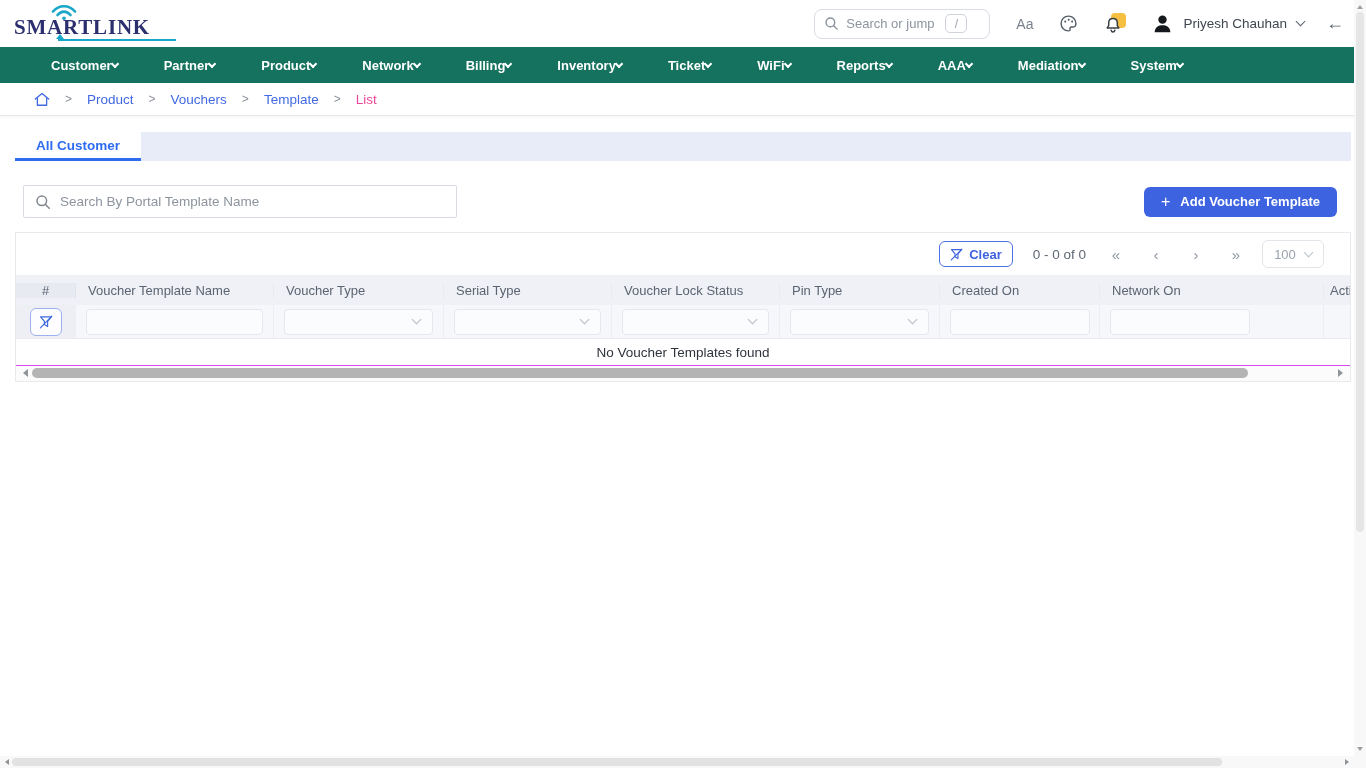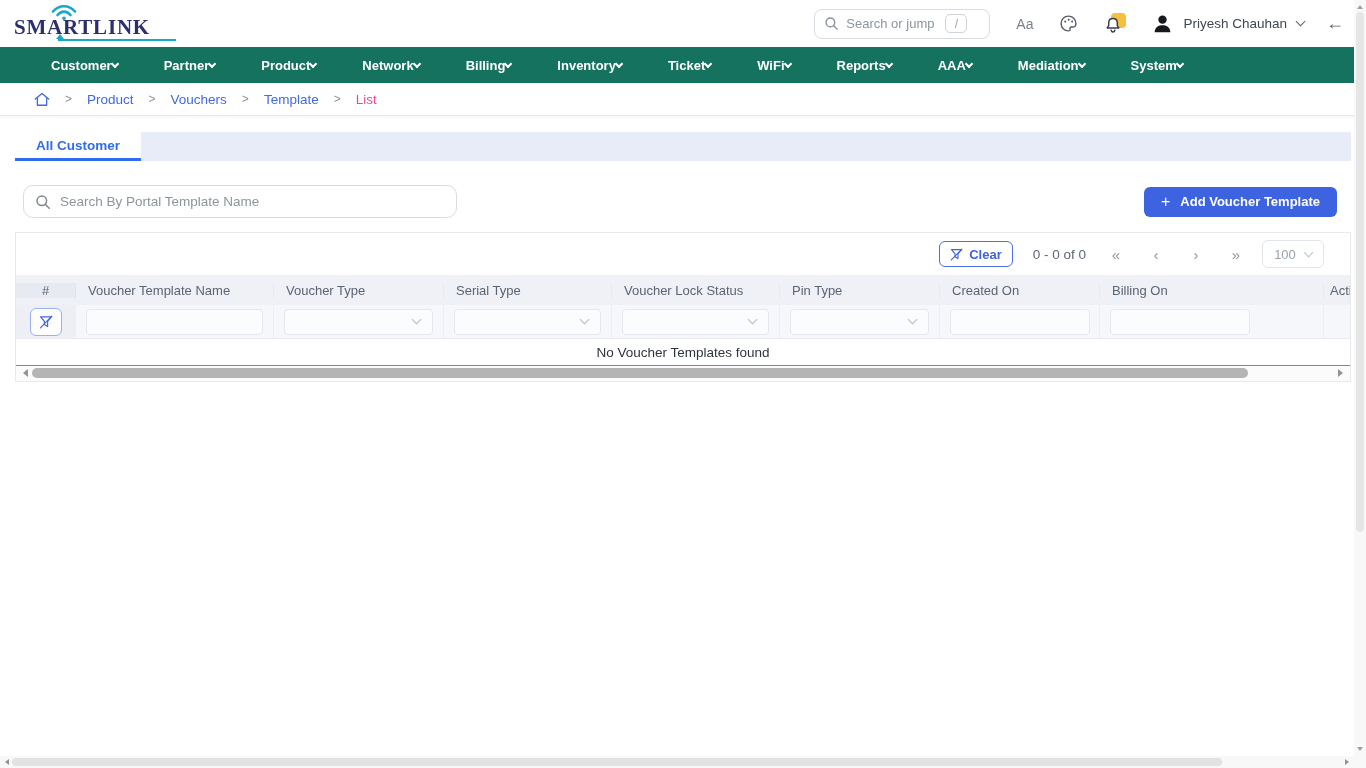--- a/index.html
+++ b/index.html
@@ -53,21 +53,21 @@
   .crumb-current { color:#ec4899; font-weight:400; }
   .home-ic { display:flex; align-items:center; cursor:pointer; }
 
   
   .tabstrip { margin:16px 15px 0 15px; height:29px; background:#e7ecf8; display:flex; }
   .tab-active { background:#fff; color:#2f6cf0; font-weight:700; padding:0 21px; display:flex; align-items:center;
                 border-bottom:3px solid #2f6cf0; cursor:pointer; }
 
   
   .actions-row { margin:24px 29px 0 23px; display:flex; align-items:center; justify-content:space-between; }
-  .portal-search { width:434px; height:33px; border:1px solid #d8dbe2; border-radius:10px; display:flex; align-items:center;
+  .portal-search { width:434px; height:33px; border:1px solid #d8dbe2; border-radius:2px; display:flex; align-items:center;
                    gap:9px; padding:0 11px; background:#fff; }
   .portal-search input { border:none; outline:none; flex:1; font-size:13.5px; color:#3f4650; background:transparent; font-family:inherit; }
   .portal-search input::placeholder { color:#8d949e; }
   .add-btn { height:30px; background:#3d63e0; color:#fff; border:none; border-radius:6px; padding:0 17px;
              font-size:13px; font-weight:700; display:flex; align-items:center; gap:10px; cursor:pointer; font-family:inherit; }
   .add-btn .plus { font-size:16px; font-weight:400; line-height:1; }
 
   
   .tcard { margin:14px 15px 0 15px; width:1336px; border:1px solid #e8eaee; background:#fff; overflow:hidden; }
   .tbl-toolbar { height:42px; display:flex; align-items:center; justify-content:flex-end; padding-right:26px; gap:18px; }
@@ -301,21 +301,21 @@
   <div class="tscroll">
 
     <div class="trow thead">
       <div class="th c0" style="width:60px">#</div>
       <div class="th" style="width:198px">Voucher Template Name</div>
       <div class="th" style="width:170px">Voucher Type</div>
       <div class="th" style="width:168px">Serial Type</div>
       <div class="th" style="width:168px">Voucher Lock Status</div>
       <div class="th" style="width:160px">Pin Type</div>
       <div class="th" style="width:160px">Created On</div>
-      <div class="th" style="width:224px">Billing On</div>
+      <div class="th" style="width:224px">Network On</div>
       <div class="th c8" style="width:142px">Actions</div>
     </div>
 
     <div class="trow frow">
       <div class="fcell c0" style="width:60px">
         <span class="filter-toggle">
           <svg width="14" height="14" viewBox="0 0 14 14" fill="none">
             <path d="M1.6 1.8 L12.4 1.8 L8.6 6.4 L8.6 11.4 L5.4 9.4 L5.4 6.4 Z" stroke="#4169e1" stroke-width="1.2" stroke-linejoin="round"></path>
             <path d="M1.4 12.8 L12.8 1.2" stroke="#4169e1" stroke-width="1.2" stroke-linecap="round"></path>
           </svg>

